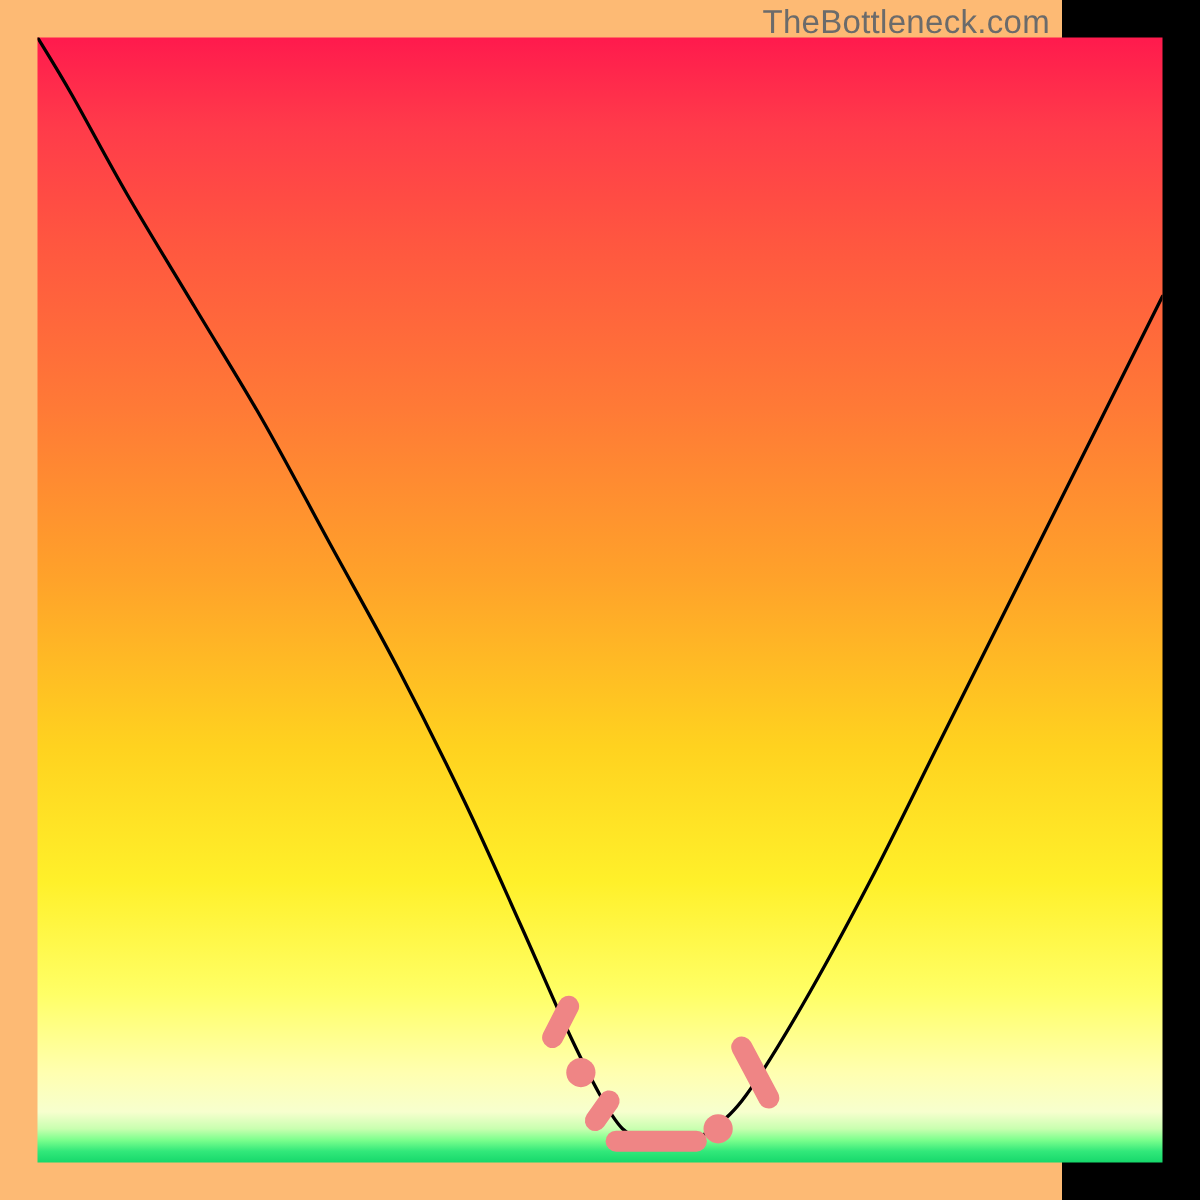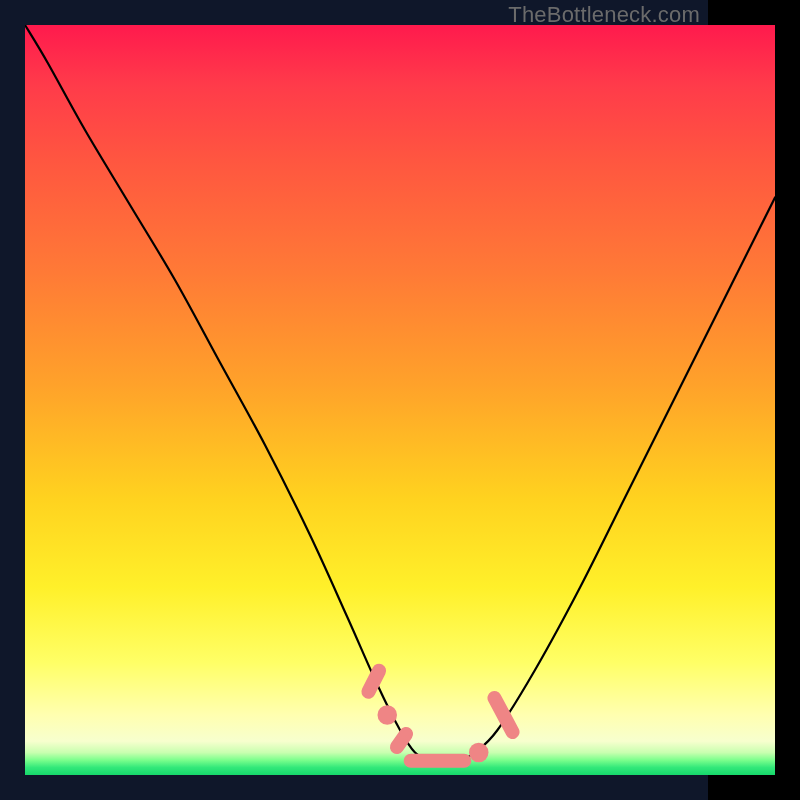--- a/index.html
+++ b/index.html
@@ -10,21 +10,21 @@
     background: #000;
     overflow: hidden;
     font-family: Arial, Helvetica, sans-serif;
   }
   .frame {
     position: absolute;
     left: 0;
     top: 0;
     width: 708px;
     height: 800px;
-    background: #0f172a;
+    background: #fdba74;
   }
   .plot {
     position: absolute;
     left: 25px;
     top: 25px;
     width: 750px;
     height: 750px;
     
     background: linear-gradient(
       to bottom,

